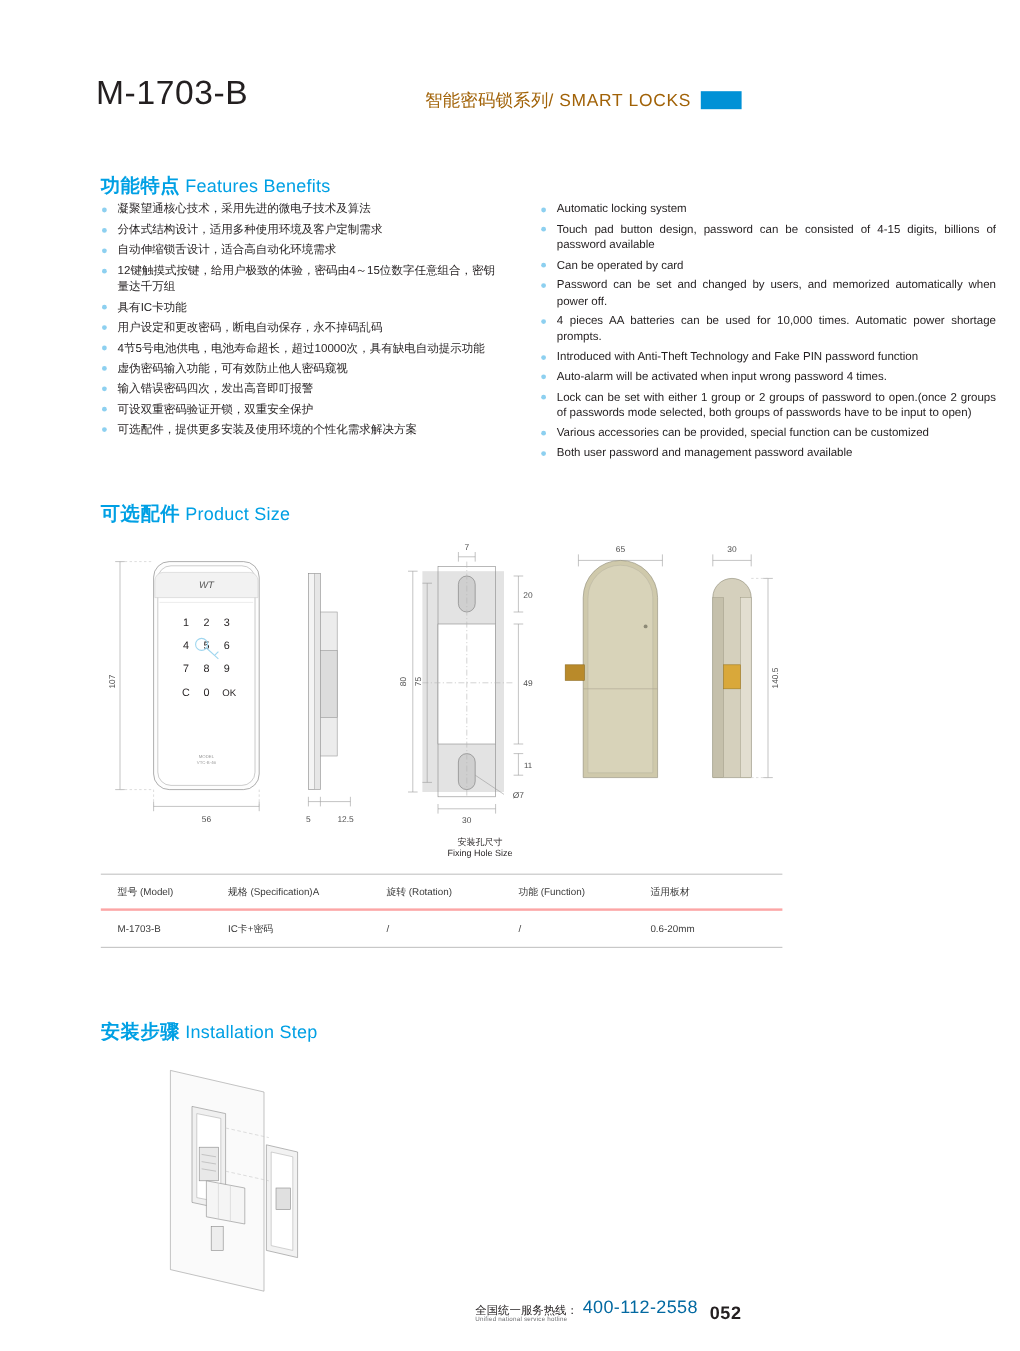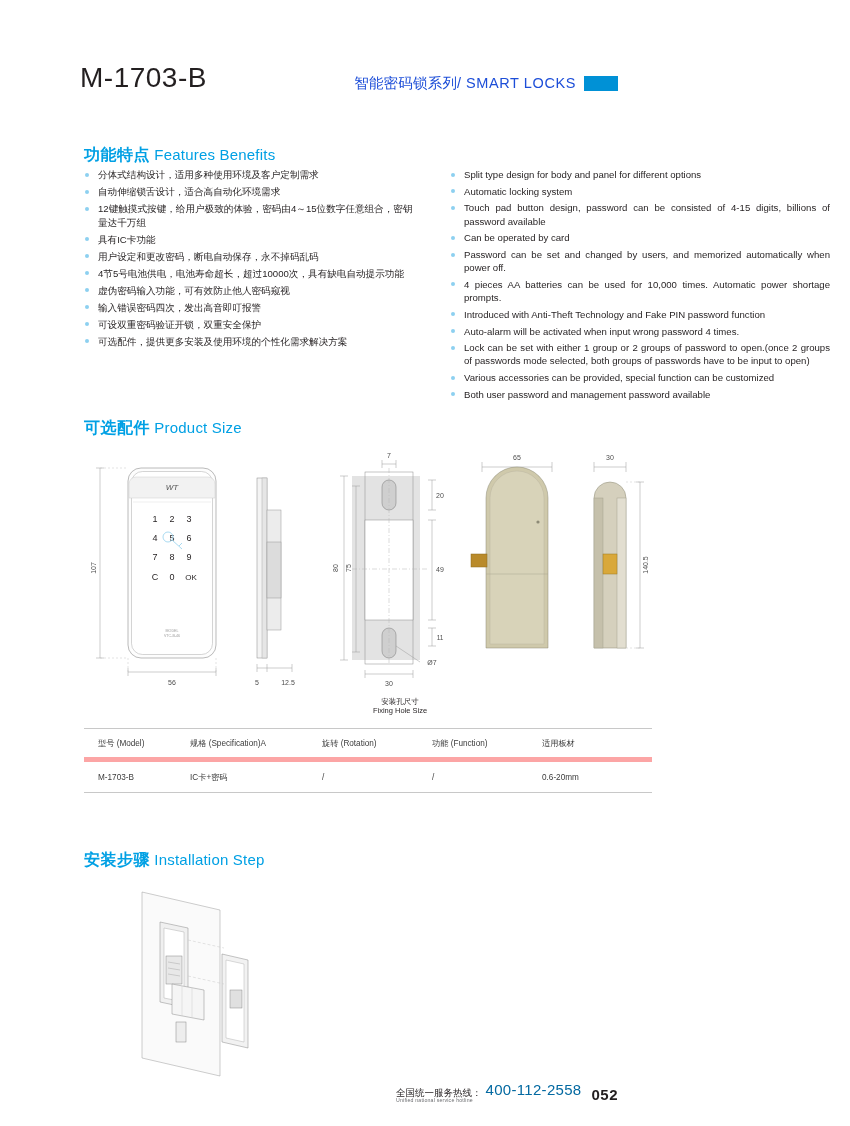--- a/index.html
+++ b/index.html
@@ -36,21 +36,21 @@
     font-size: 28px;
     font-weight: 400;
     letter-spacing: 0.5px;
     color: #231f20;
   }
   .series-label {
     position: absolute;
     right: 104px;
     top: 12px;
     font-size: 14.5px;
-    color: #1d4ed8;
+    color: #a16207;
     letter-spacing: 0.2px;
     white-space: nowrap;
   }
   .series-label .cn { font-size: 14.5px; }
   .series-label .en { font-size: 14.5px; letter-spacing: 0.6px; }
   .header-swatch {
     position: absolute;
     right: 62px;
     top: 14px;
     width: 34px;
@@ -131,21 +131,21 @@
     font-size: 8.2px;
     color: #3b3b3b;
   }
   .spec-table .row {
     display: flex;
     align-items: center;
     height: 28px;
   }
   .spec-table .row.head {
     border-top: 1px solid #c8c8c8;
-    border-bottom: 5px solid #fca5a5;
+    border-bottom: 2px solid #fca5a5;
   }
   .spec-table .row.body {
     border-bottom: 1px solid #c8c8c8;
     height: 30px;
   }
   .spec-table .c0 { width: 92px; padding-left: 14px; }
   .spec-table .c1 { width: 132px; }
   .spec-table .c2 { width: 110px; }
   .spec-table .c3 { width: 110px; }
   .spec-table .c4 { width: 110px; }
@@ -213,33 +213,33 @@
     </div>
     <div class="header-swatch"></div>
   </div>
 
   <div class="section-title" style="left:84px; top:145px;">
     <span class="cn">功能特点</span><span class="en"> Features Benefits</span>
   </div>
 
   <div class="features">
     <div class="feat-col left">
+      <div class="feat-item"><span class="bullet"></span><span>凝聚望通核心技术，采用先进的微电子技术及算法</span></div>
       <div class="feat-item"><span class="bullet"></span><span>分体式结构设计，适用多种使用环境及客户定制需求</span></div>
       <div class="feat-item"><span class="bullet"></span><span>自动伸缩锁舌设计，适合高自动化环境需求</span></div>
       <div class="feat-item"><span class="bullet"></span><span>12键触摸式按键，给用户极致的体验，密码由4～15位数字任意组合，密钥量达千万组</span></div>
       <div class="feat-item"><span class="bullet"></span><span>具有IC卡功能</span></div>
       <div class="feat-item"><span class="bullet"></span><span>用户设定和更改密码，断电自动保存，永不掉码乱码</span></div>
       <div class="feat-item"><span class="bullet"></span><span>4节5号电池供电，电池寿命超长，超过10000次，具有缺电自动提示功能</span></div>
       <div class="feat-item"><span class="bullet"></span><span>虚伪密码输入功能，可有效防止他人密码窥视</span></div>
       <div class="feat-item"><span class="bullet"></span><span>输入错误密码四次，发出高音即叮报警</span></div>
       <div class="feat-item"><span class="bullet"></span><span>可设双重密码验证开锁，双重安全保护</span></div>
       <div class="feat-item"><span class="bullet"></span><span>可选配件，提供更多安装及使用环境的个性化需求解决方案</span></div>
     </div>
     <div class="feat-col right">
-      <div class="feat-item"><span class="bullet"></span><span>Split type design for body and panel for different options</span></div>
       <div class="feat-item"><span class="bullet"></span><span>Automatic locking system</span></div>
       <div class="feat-item"><span class="bullet"></span><span>Touch pad button design, password can be consisted of 4-15 digits, billions of password available</span></div>
       <div class="feat-item"><span class="bullet"></span><span>Can be operated by card</span></div>
       <div class="feat-item"><span class="bullet"></span><span>Password can be set and changed by users, and memorized automatically when power off.</span></div>
       <div class="feat-item"><span class="bullet"></span><span>4 pieces AA batteries can be used for 10,000 times. Automatic power shortage prompts.</span></div>
       <div class="feat-item"><span class="bullet"></span><span>Introduced with Anti-Theft Technology and Fake PIN password function</span></div>
       <div class="feat-item"><span class="bullet"></span><span>Auto-alarm will be activated when input wrong password 4 times.</span></div>
       <div class="feat-item"><span class="bullet"></span><span>Lock can be set with either 1 group or 2 groups of password to open.(once 2 groups of passwords mode selected, both groups of passwords have to be input to open)</span></div>
       <div class="feat-item"><span class="bullet"></span><span>Various accessories can be provided, special function can be customized</span></div>
       <div class="feat-item"><span class="bullet"></span><span>Both user password and management password available</span></div>

